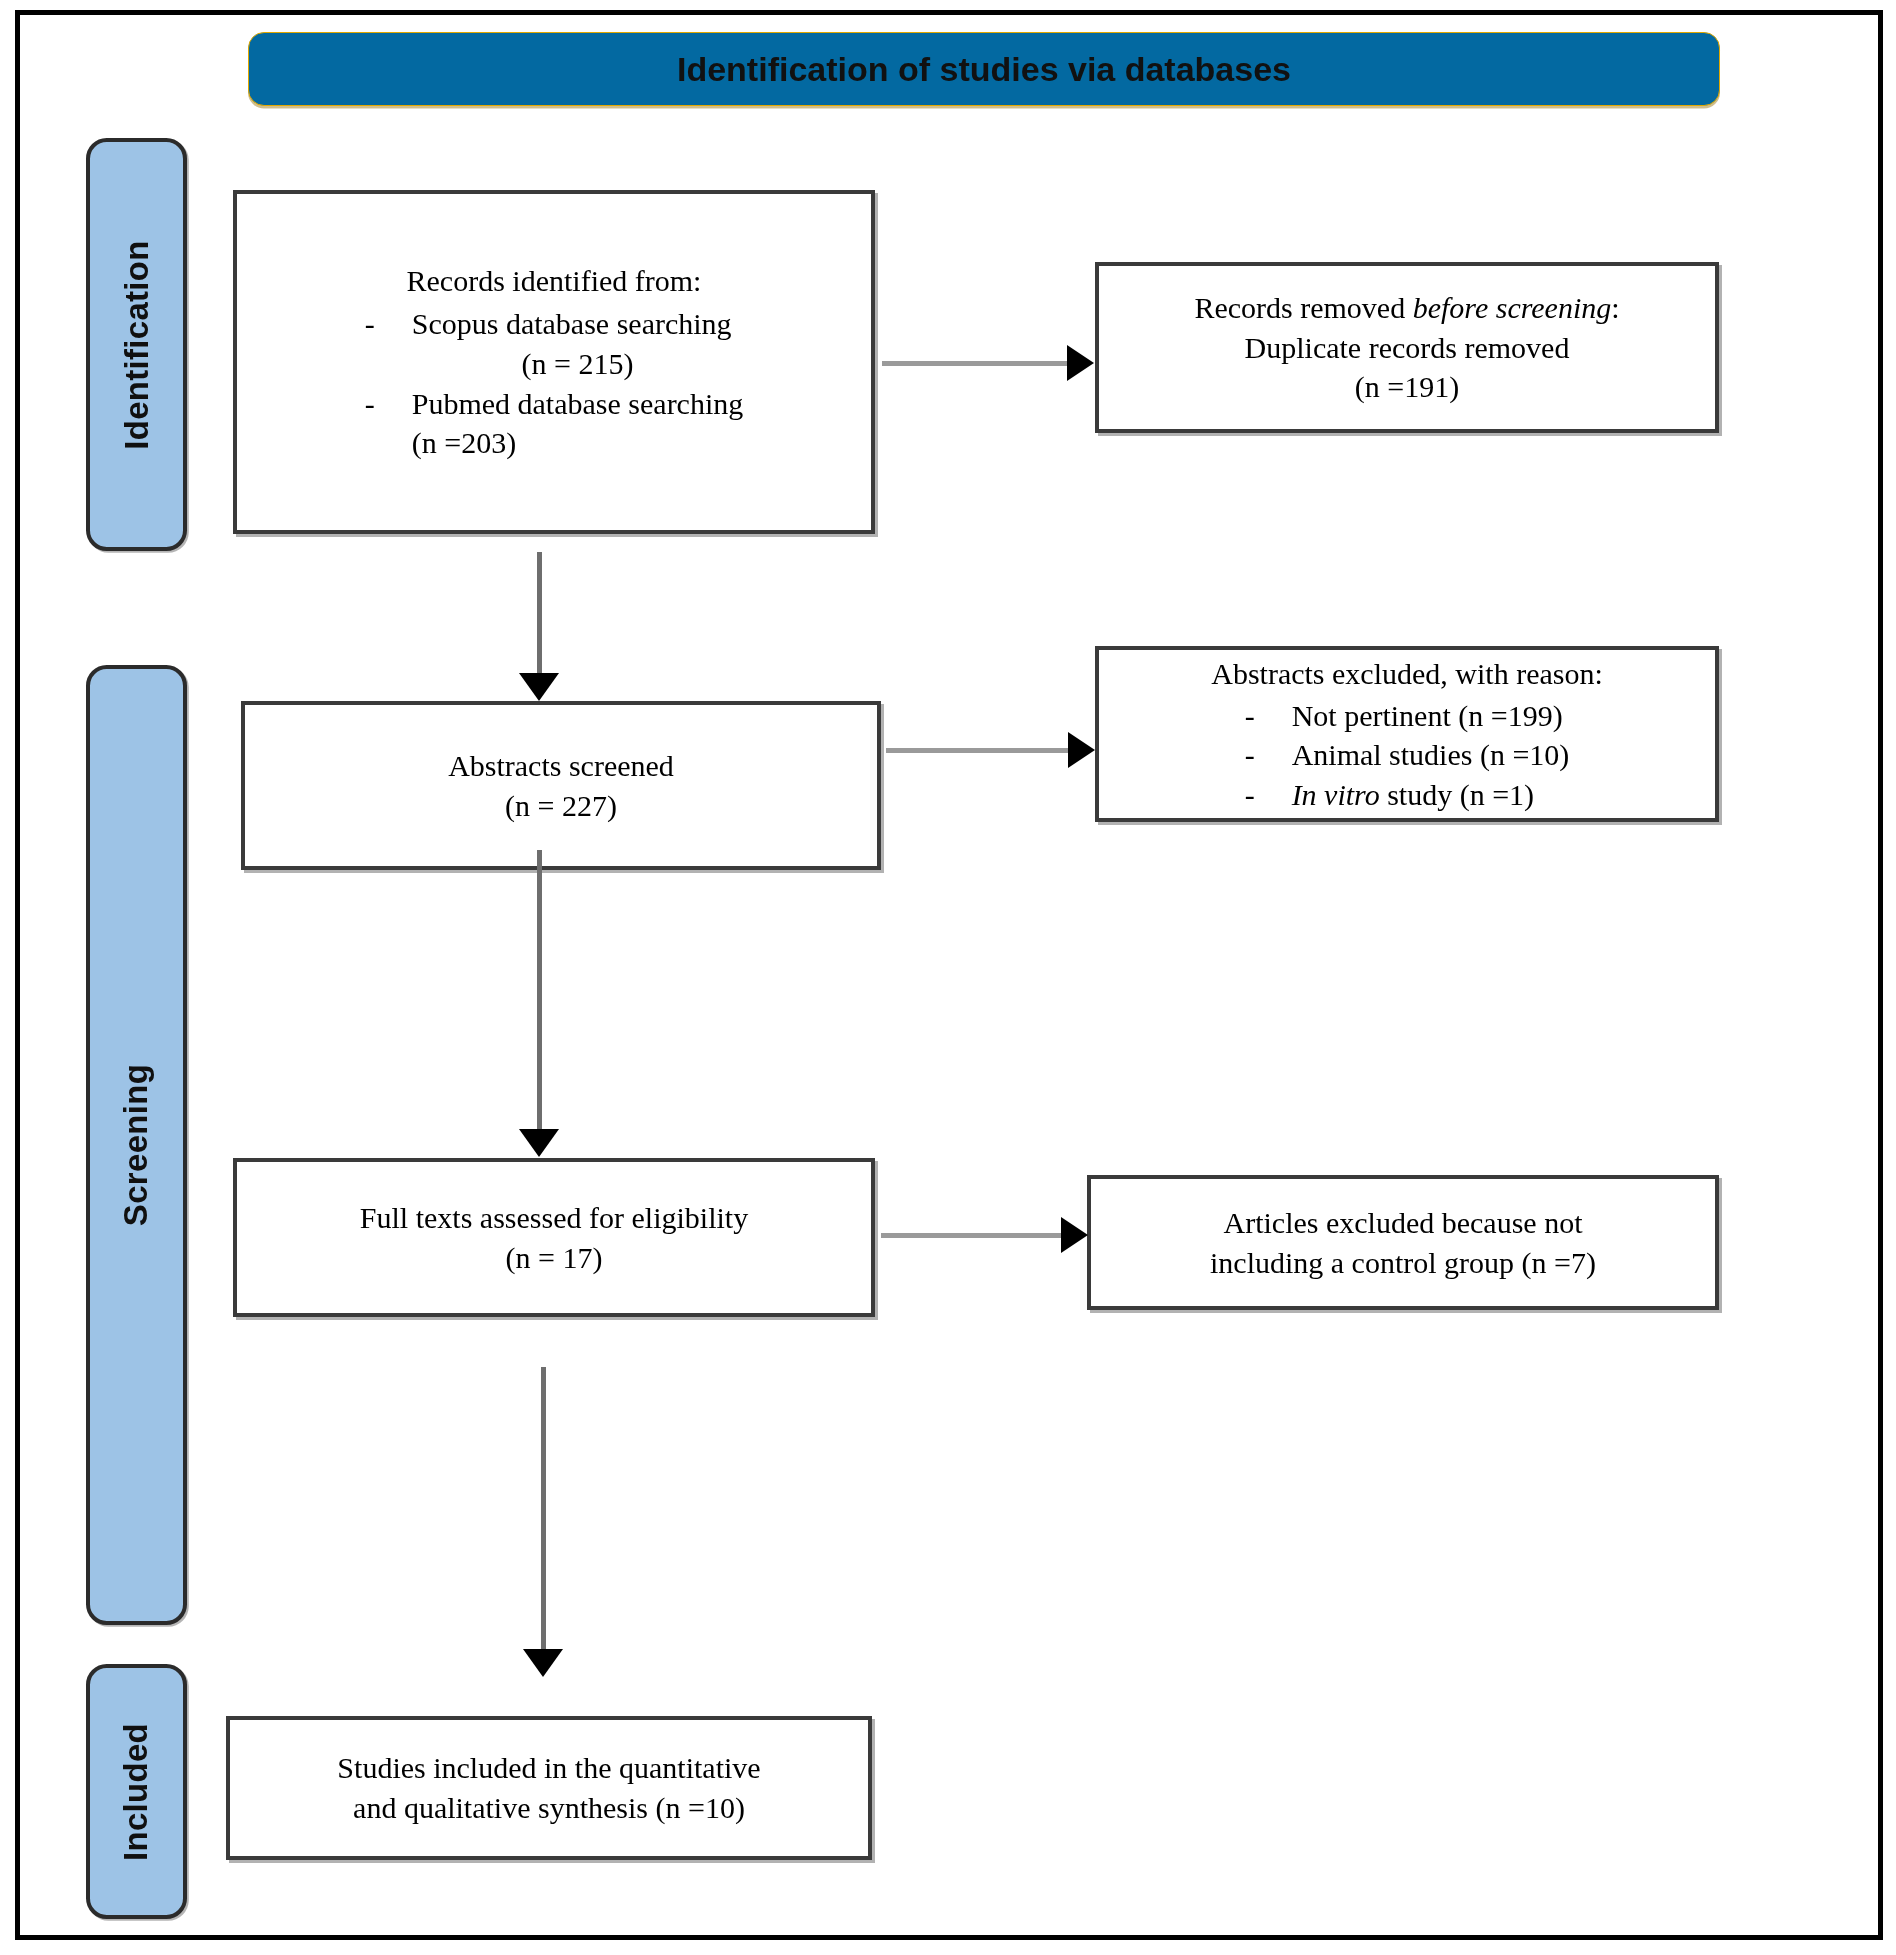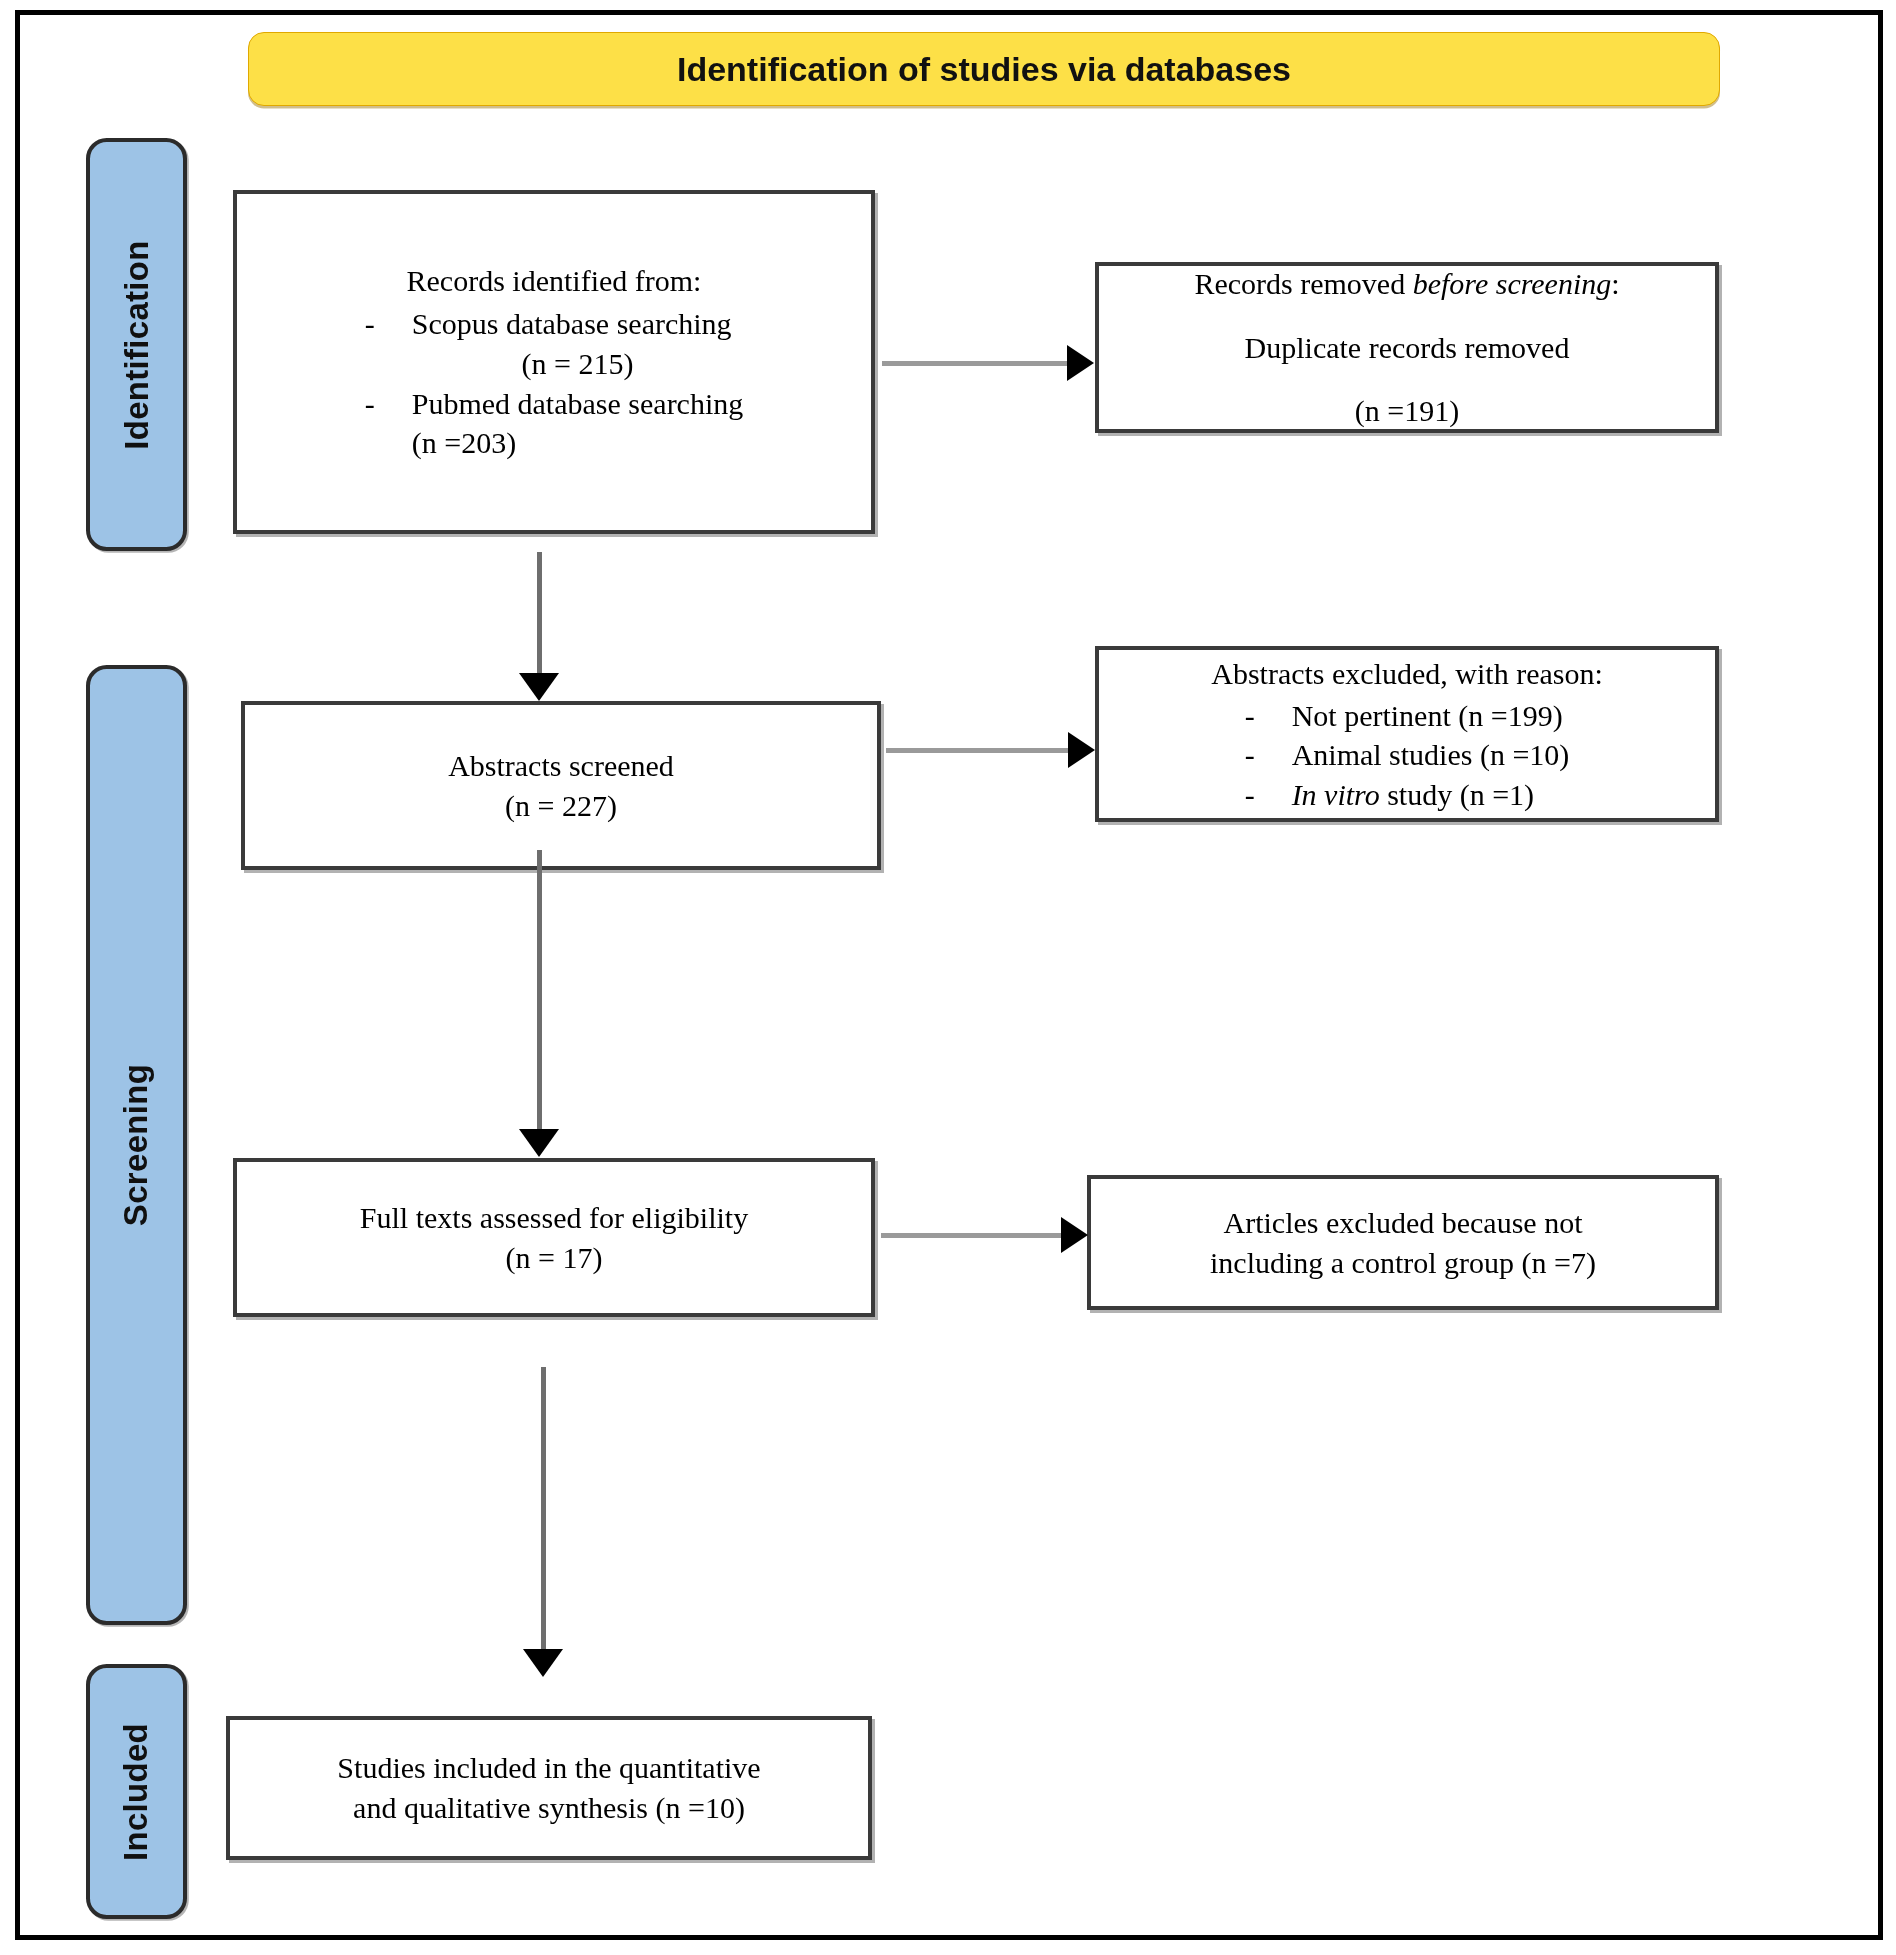--- a/index.html
+++ b/index.html
@@ -26,21 +26,21 @@
     top: 10.3px;
     width: 1868px;
     height: 1930px;
     border: 5.5px solid #000000;
     box-sizing: border-box;
   }
 
   
   .banner {
     position: absolute;
-    background: #fde047;
+    background: #0369a1;
     border-radius: 16px;
     border: 1.2px solid #e0a800;
     box-shadow: 0 2.4px 0 0 rgba(150,110,0,0.45);
     display: flex;
     align-items: center;
     justify-content: center;
     font-family: "Liberation Sans", "DejaVu Sans", sans-serif;
     font-weight: bold;
     color: #111111;
   }
@@ -182,21 +182,21 @@
       <li>
         <span class="dash">-</span>
         <span class="btext">Pubmed database searching</span>
       </li>
       <li style="justify-content:center; display:block; text-align:left; padding-left:47px;">
         <span>(n =203)</span>
       </li>
     </ul>
   </div>
 
-  <div class="flow-box" style="left:1095px; top:262px; width:624px; height:171px;gap:24px;">
+  <div class="flow-box" style="left:1095px; top:262px; width:624px; height:171px;">
     <div class="ln">
       <span>Records removed </span><span class="ital">before screening</span><span>:</span>
     </div>
     <div class="ln">Duplicate records removed</div>
     <div class="ln">(n =191)</div>
   </div>
 
   <div class="flow-box" style="left:241px; top:701px; width:640px; height:169px;">
     <div class="ln">Abstracts screened</div>
     <div class="ln">(n = 227)</div>

